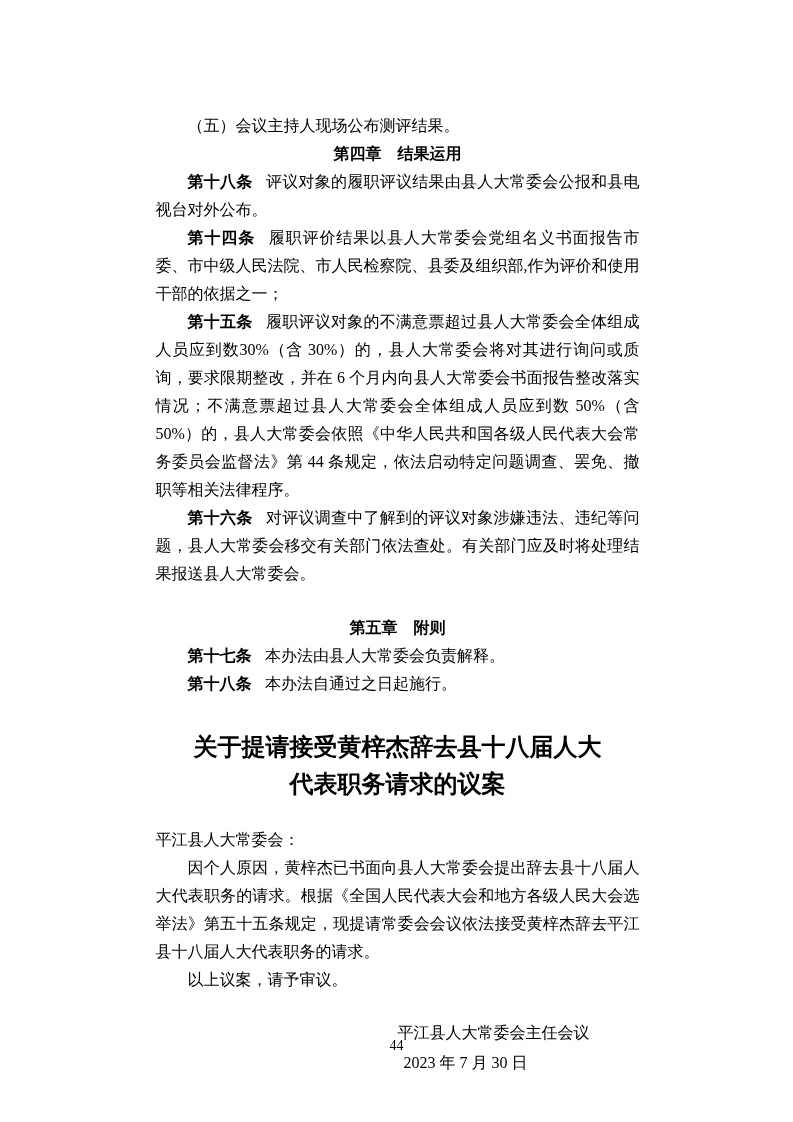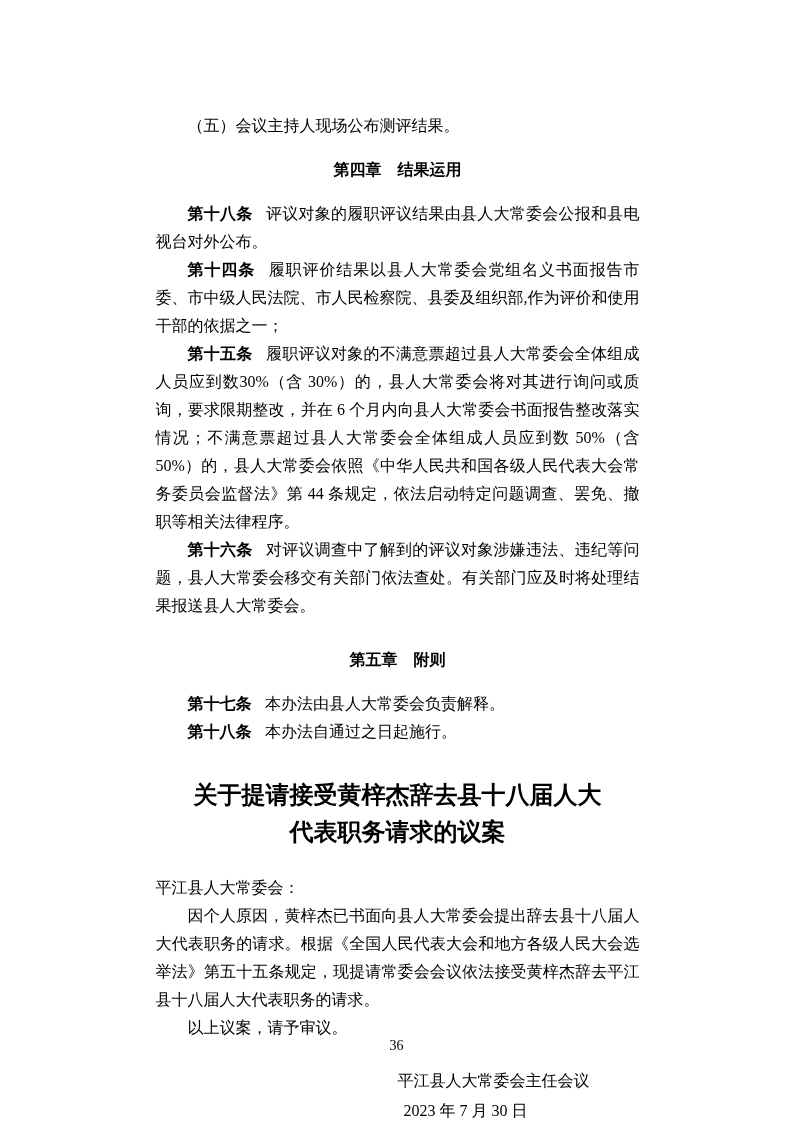--- a/index.html
+++ b/index.html
@@ -21,21 +21,21 @@
     text-indent: 2em;
     line-height: 28px;
     text-align: justify;
   }
   .no-indent { text-indent: 0; }
   .art-label {
     font-weight: bold;
     margin-right: 0.85em;
   }
   .chapter-heading {
-    margin: 16px;
+    margin: 0;
     font-size: 16px;
     font-weight: bold;
     text-align: center;
     line-height: 28px;
   }
   .chapter-heading.spaced { margin-top: 26px; }
   .motion-title {
     margin: 30px 0 24px 0;
     font-family: "Liberation Sans", "DejaVu Sans", sans-serif;
     font-size: 24px;
@@ -96,15 +96,15 @@
     <p class="para">因个人原因，黄梓杰已书面向县人大常委会提出辞去县十八届人大代表职务的请求。根据《全国人民代表大会和地方各级人民大会选举法》第五十五条规定，现提请常委会会议依法接受黄梓杰辞去平江县十八届人大代表职务的请求。</p>
 
     <p class="para">以上议案，请予审议。</p>
 
     <div class="signature-block">
       <p class="signature-line"><span class="signature-name">平江县人大常委会主任会议</span></p>
       <p class="signature-line"><span class="signature-date">2023 年 7 月 30 日</span></p>
     </div>
   </div>
 
-  <div class="page-number">36</div>
+  <div class="page-number">44</div>
 
 </div>
 
 </body></html>

